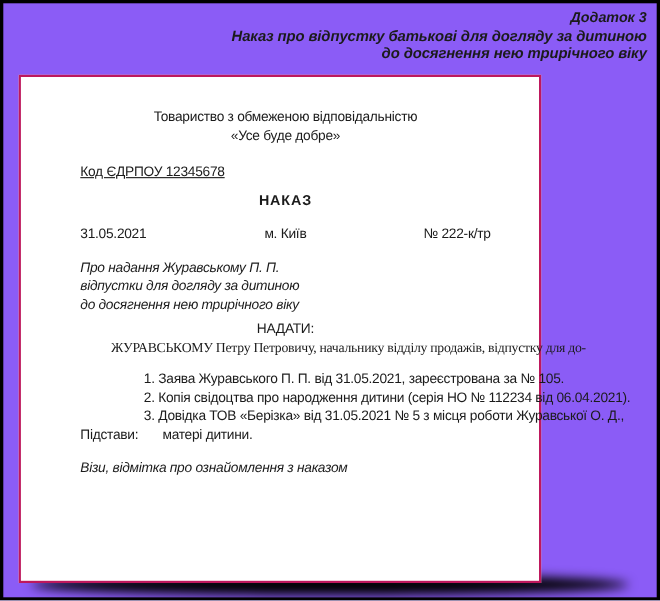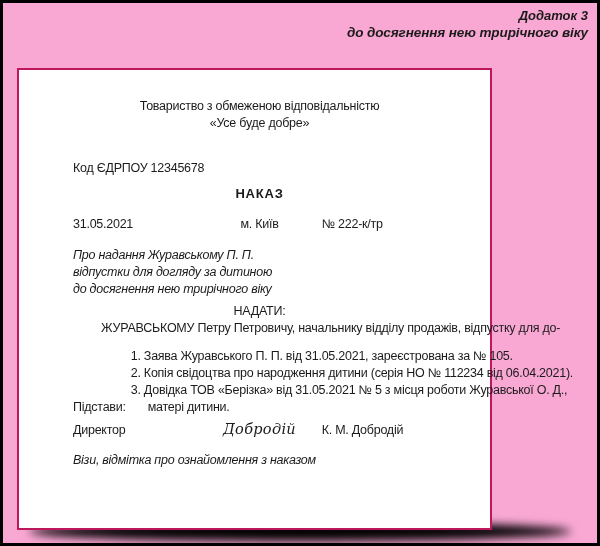--- a/index.html
+++ b/index.html
@@ -2,21 +2,21 @@
 <html><head>
 <meta charset="utf-8">
 <style>
   html, body { margin:0; padding:0; background:#fff; }
 
   .canvas {
     position:relative;
     width:600px; height:546px;
     box-sizing:border-box;
     border:3px solid #000000;
-    background:#f9a8d4;
+    background:#8b5cf6;
     overflow:hidden;
     font-family:"Liberation Sans", sans-serif;
     color:#1b1b1b;
   }
 
   
   .doc-header {
     position:absolute; top:5px; right:9px;
     text-align:right;
     line-height:16.5px;
@@ -44,32 +44,32 @@
     border:2px solid #be185d;
     background:#ffffff;
     z-index:1;
     padding:28px 44px 0 54px;
     font-size:12.5px;
     letter-spacing:-0.25px;
     line-height:17px;
   }
 
   .company   { text-align:center; }
-  .edrpou    { margin-top:28px; }
+  .edrpou    { margin-top:16px;text-decoration:underline; }
   .doc-type  { margin-top:8px; text-align:center; font-weight:700; font-size:13px; letter-spacing:0.8px; }
 
   .meta-row  { margin-top:14px; display:flex; }
   .cell      { flex:1; }
   .center    { text-align:center; }
-  .right     { }
+  .right     { text-align:right; }
 
   .subject     { margin-top:14px;font-style:italic; }
   .res-heading { margin-top:5px;text-align:center; }
   .res-line    { white-space:nowrap; }
-  .res-indent  { text-indent:28px; }
+  .res-indent  { text-indent:28px;font-family:Liberation Serif, serif; }
 
   .basis       { margin-top:11px; display:flex; align-items:flex-end; }
   .basis-label { white-space:nowrap; margin-right:5px; }
   .basis-item  { white-space:nowrap; }
   .basis-cont  { padding-left:17px; }
 
   .sign-row    { margin-top:5px; display:flex; align-items:baseline; }
   .sign-script {
     font-family:"DejaVu Serif", serif;
     font-style:italic;
@@ -79,20 +79,21 @@
 
   .visa { margin-top:13px; font-style:italic; }
 </style>
 </head>
 <body>
 
 <div class="canvas">
 
   <div class="doc-header">
     <div class="appendix">Додаток 3</div>
+    <div class="doc-title">Наказ про відпустку батькові для догляду за дитиною</div>
     <div class="doc-title">до досягнення нею трирічного віку</div>
   </div>
 
   <div class="page-shadow"></div>
 
   <div class="page">
 
     <div class="company">
       <div>Товариство з обмеженою відповідальністю</div>
       <div>«Усе буде добре»</div>
@@ -120,22 +121,17 @@
     <div class="basis">
       <div class="basis-label">Підстави:</div>
       <div>
         <div class="basis-item">1. Заява Журавського П. П. від 31.05.2021, зареєстрована за № 105.</div>
         <div class="basis-item">2. Копія свідоцтва про народження дитини (серія НО № 112234 від 06.04.2021).</div>
         <div class="basis-item">3. Довідка ТОВ «Берізка» від 31.05.2021 № 5 з місця роботи Журавської О. Д.,</div>
         <div class="basis-item basis-cont">матері дитини.</div>
       </div>
     </div>
 
-    <div class="sign-row">
-      <div class="cell">Директор</div>
-      <div class="cell center sign-script">Добродій</div>
-      <div class="cell right">К. М. Добродій</div>
-    </div>
 
     <div class="visa">Візи, відмітка про ознайомлення з наказом</div>
 
   </div>
 </div>
 
 </body></html>

